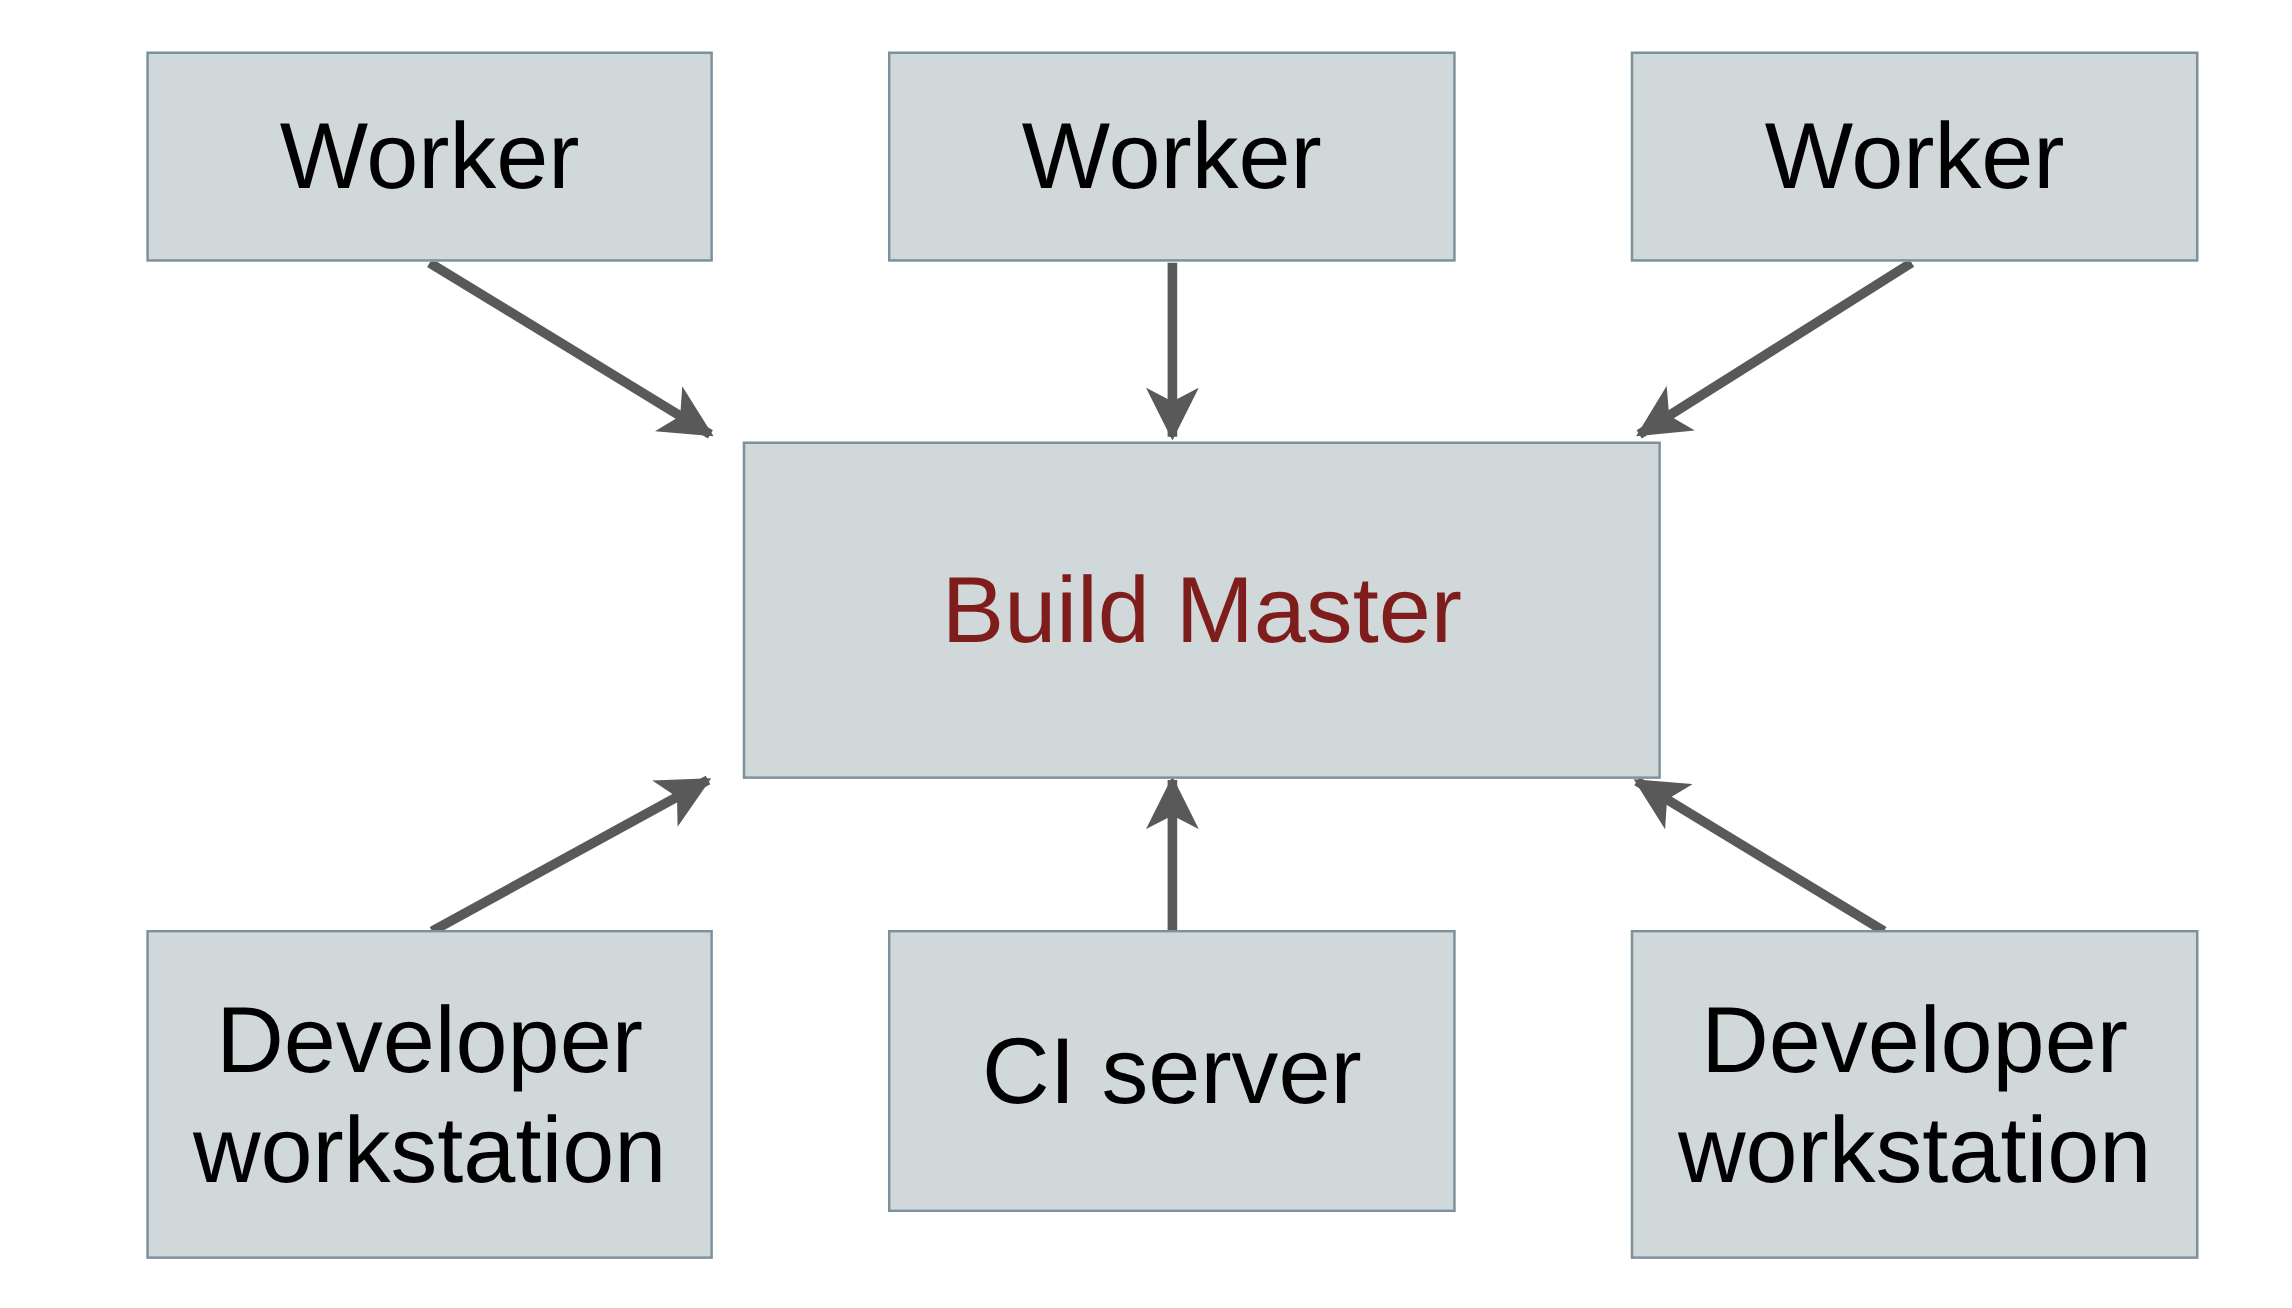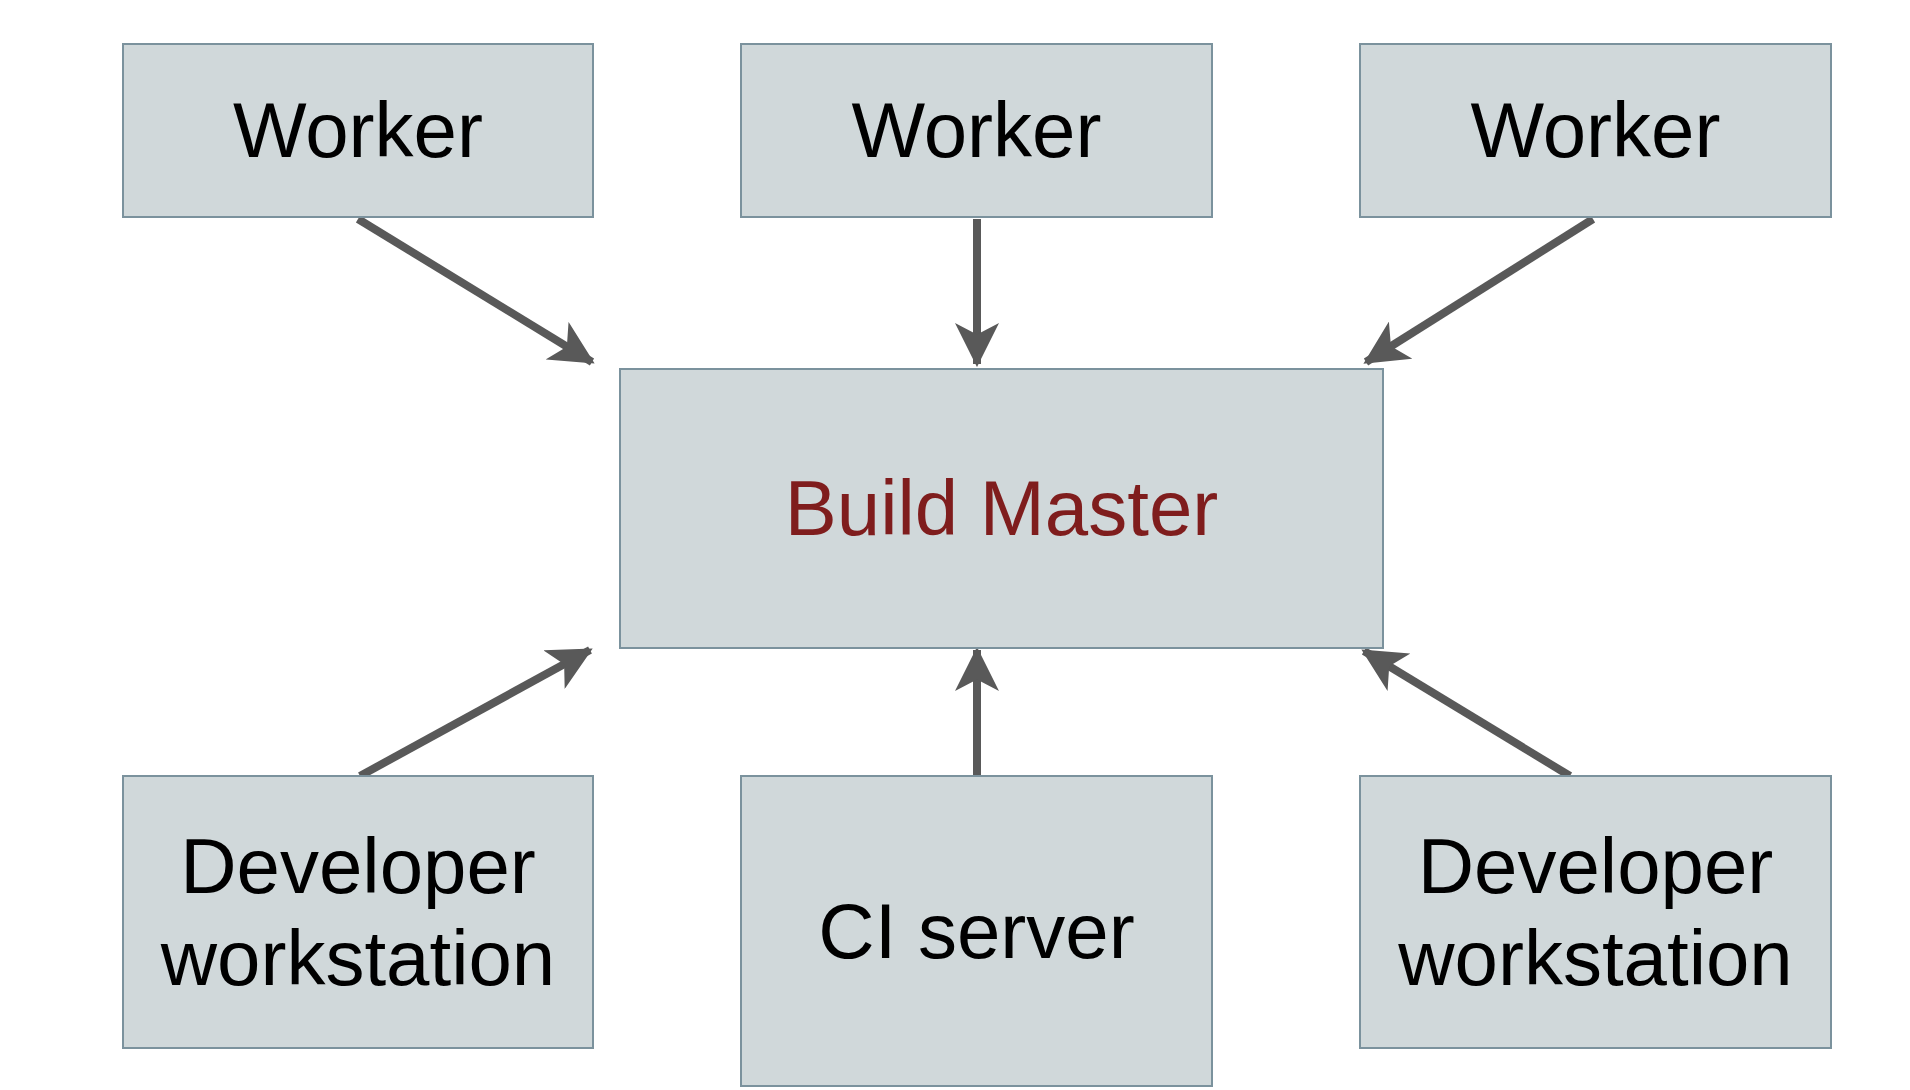--- a/index.html
+++ b/index.html
@@ -64,20 +64,20 @@
       </div>
       <div class="node" style="left: 1359px; top: 43px; width: 473px; height: 175px; background: rgb(208, 216, 218); border: 2px solid rgb(123, 146, 157); color: rgb(0, 0, 0);">
         <span>Worker</span>
       </div>
       <div class="node" style="left: 595px; top: 368px; width: 765px; height: 281px; background: rgb(208, 216, 218); border: 2px solid rgb(123, 146, 157); color: #7f1d1d; margin-left: 24px;">
         <span>Build Master</span>
       </div>
       <div class="node" style="left: 122px; top: 775px; width: 472px; height: 274px; background: rgb(208, 216, 218); border: 2px solid rgb(123, 146, 157); color: rgb(0, 0, 0);">
         <span>Developer workstation</span>
       </div>
-      <div class="node" style="left: 740px; top: 775px; width: 473px; height: 312px; background: rgb(208, 216, 218); border: 2px solid rgb(123, 146, 157); color: rgb(0, 0, 0);">
+      <div class="node" style="left: 740px; top: 775px; width: 473px; height: 235px; background: rgb(208, 216, 218); border: 2px solid rgb(123, 146, 157); color: rgb(0, 0, 0);">
         <span>CI server</span>
       </div>
       <div class="node" style="left: 1359px; top: 775px; width: 473px; height: 274px; background: rgb(208, 216, 218); border: 2px solid rgb(123, 146, 157); color: rgb(0, 0, 0);">
         <span>Developer workstation</span>
       </div>
     </div>
 </div>
 
 </body></html>

